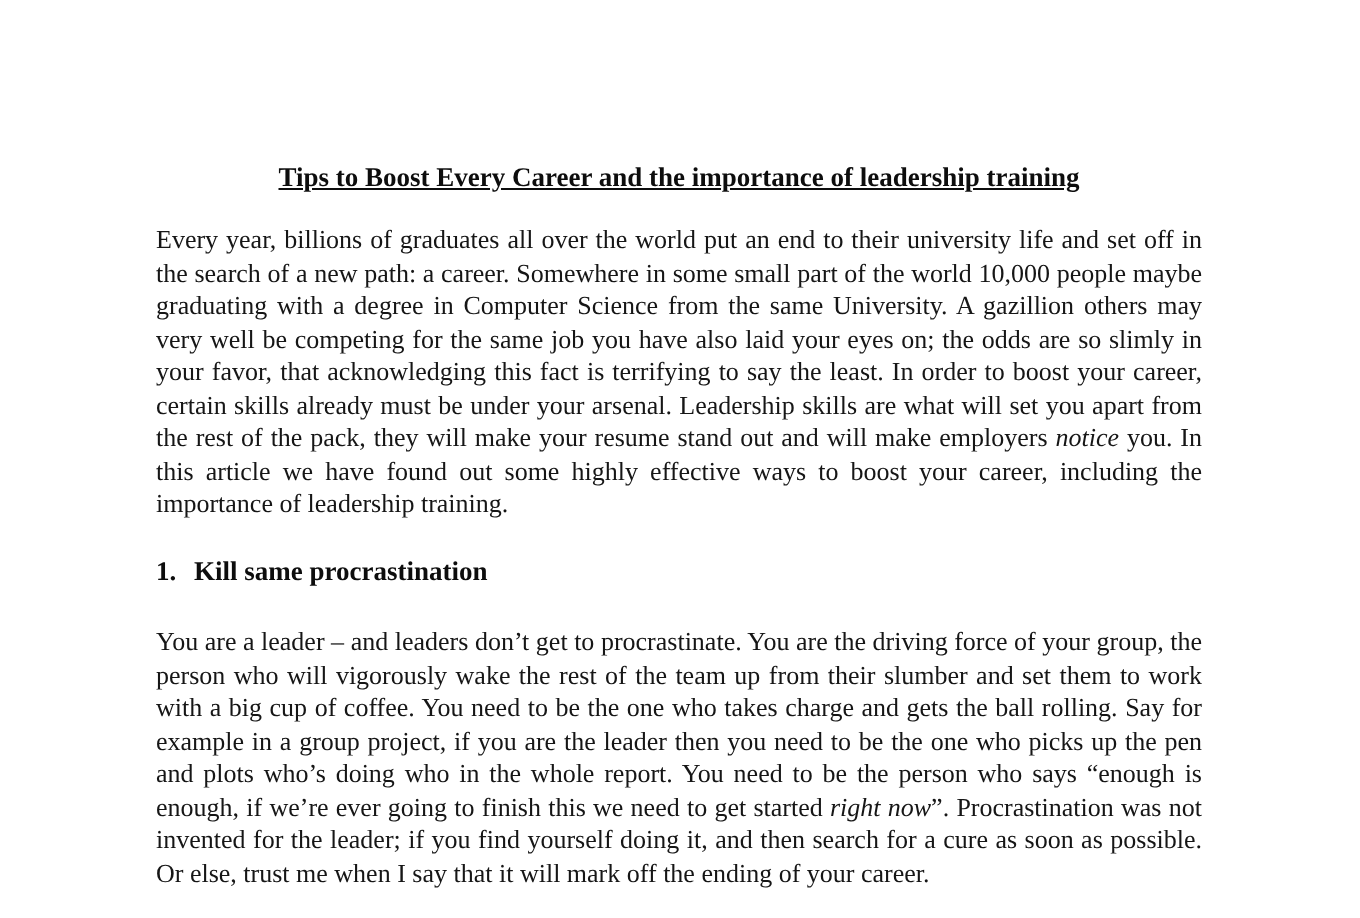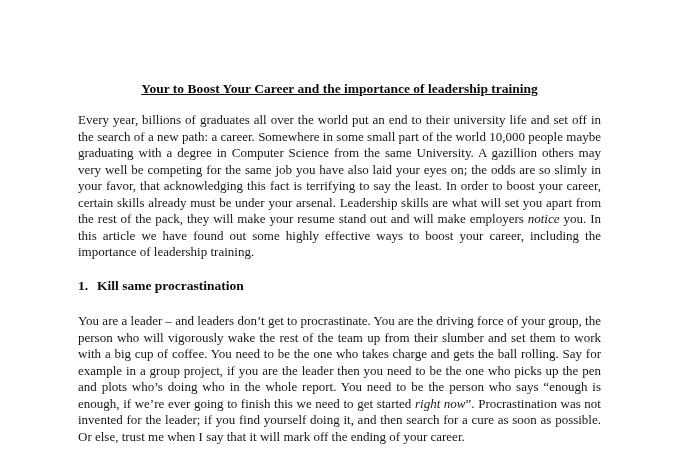--- a/index.html
+++ b/index.html
@@ -59,21 +59,21 @@
   }
   .para em {
     font-style: italic;
   }
 </style>
 </head>
 <body>
 
 <div class="page">
 
-  <h1 class="doc-title"><span class="underlined">Your to Boost Your Career and the importance of leadership training</span></h1>
+  <h1 class="doc-title"><span class="underlined">Tips to Boost Every Career and the importance of leadership training</span></h1>
 
   <p class="para para-intro"><span>Every year, billions of graduates all over the world put an end to their university life and set off in the search of a new path: a career. Somewhere in some small part of the world 10,000 people maybe graduating with a degree in Computer Science from the same University. A gazillion others may very well be competing for the same job you have also laid your eyes on; the odds are so slimly in your favor, that acknowledging this fact is terrifying to say the least. In order to boost your career, certain skills already must be under your arsenal. Leadership skills are what will set you apart from the rest of the pack, they will make your resume stand out and will make employers </span><em>notice</em><span> you. In this article we have found out some highly effective ways to boost your career, including the importance of leadership training.</span></p>
 
   <h2 class="doc-heading">
     <span class="heading-num">1.</span>
     <span class="heading-text">Kill same procrastination</span>
   </h2>
 
   <p class="para para-body"><span>You are a leader – and leaders don’t get to procrastinate. You are the driving force of your group, the person who will vigorously wake the rest of the team up from their slumber and set them to work with a big cup of coffee. You need to be the one who takes charge and gets the ball rolling. Say for example in a group project, if you are the leader then you need to be the one who picks up the pen and plots who’s doing who in the whole report. You need to be the person who says “enough is enough, if we’re ever going to finish this we need to get started </span><em>right now</em><span>”. Procrastination was not invented for the leader; if you find yourself doing it, and then search for a cure as soon as possible. Or else, trust me when I say that it will mark off the ending of your career.</span></p>
 

